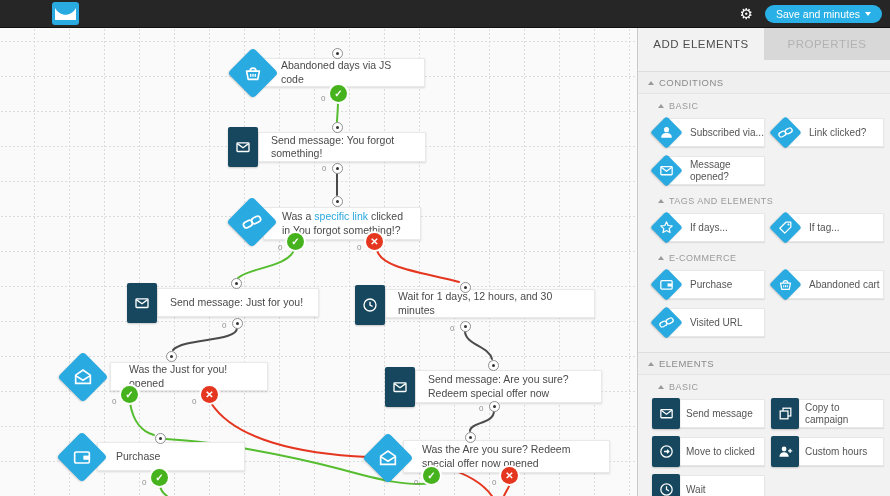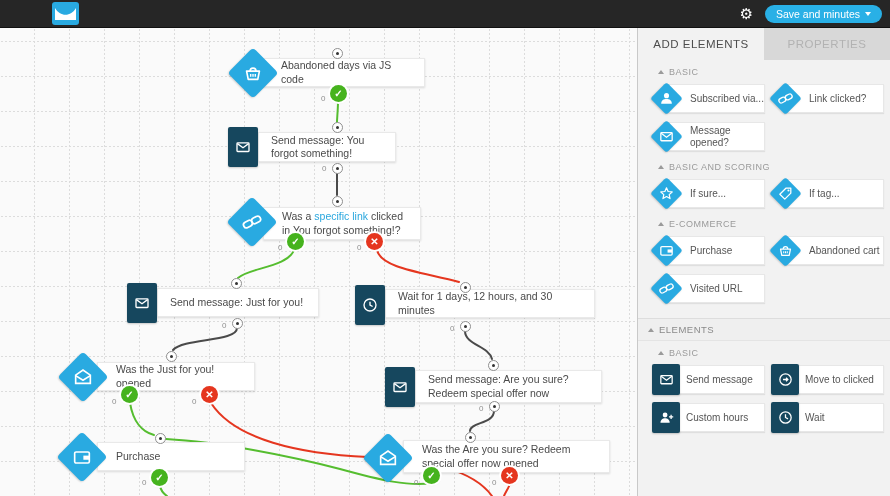--- a/index.html
+++ b/index.html
@@ -156,21 +156,21 @@
     </div>
   <div class="dot" style="left:332px;top:20px"></div>
   <span class="cnt" style="left:321px;top:66px">0</span>
   <div class="port port-yes" style="left:330px;top:57px">✓</div>
 
   <div class="sq-icon" style="left:228px;top:99px">
       <svg width="18" height="18">
         <use href="#i-envelope"></use>
       </svg>
     </div>
-  <div class="node-label" style="left:258px;top:104px;width:138px;height:30px;padding-left:12px">
+  <div class="node-label" style="left:258px;top:104px;width:168px;height:30px;padding-left:12px">
       <span>Send message: You forgot something!</span>
     </div>
   <div class="dot" style="left:332px;top:94px"></div>
   <span class="cnt" style="left:322px;top:136px">0</span>
   <div class="dot" style="left:332px;top:135px"></div>
 
   <div class="diamond" style="left:234px;top:176px">
       <svg width="22" height="22">
         <use href="#i-chain"></use>
       </svg>
@@ -206,21 +206,21 @@
     </div>
   <div class="dot" style="left:460px;top:254px"></div>
   <span class="cnt" style="left:450px;top:296px">0</span>
   <div class="dot" style="left:460px;top:293px"></div>
 
   <div class="diamond" style="left:65px;top:331px">
       <svg width="22" height="22">
         <use href="#i-envelope-open"></use>
       </svg>
     </div>
-  <div class="node-label" style="left:97px;top:334px;width:158px;height:29px">
+  <div class="node-label" style="left:110px;top:334px;width:158px;height:29px">
       <span>Was the Just for you! opened</span>
     </div>
   <div class="dot" style="left:166px;top:323px"></div>
   <span class="cnt" style="left:112px;top:369px">0</span>
   <div class="port port-yes" style="left:121px;top:358px">✓</div>
   <span class="cnt" style="left:192px;top:369px">0</span>
   <div class="port port-no" style="left:201px;top:358px">✕</div>
 
   <div class="sq-icon" style="left:385px;top:339px">
       <svg width="18" height="18">
@@ -260,20 +260,24 @@
   <span class="cnt" style="left:492px;top:450px">0</span>
   <div class="port port-no" style="left:501px;top:439px">✕</div>
 </div>
 
 <div class="sidebar">
   <div class="tabs">
     <div class="tab active">ADD ELEMENTS</div>
     <div class="tab inactive">PROPERTIES</div>
   </div>
 
+  <div class="sec-header">
+      <span class="tri"></span>
+      <span>CONDITIONS</span>
+    </div>
 
   <div class="grp-header">
       <span class="tri"></span>
       <span>BASIC</span>
     </div>
   <div class="grid2">
     <div class="pal-item">
         <div class="pal-box">
           <span>Subscribed via...</span>
         </div>
@@ -300,26 +304,26 @@
         <span class="pal-diamond">
           <svg width="17" height="17">
             <use href="#i-envelope"></use>
           </svg>
         </span>
       </div>
   </div>
 
   <div class="grp-header">
       <span class="tri"></span>
-      <span>BASIC AND SCORING</span>
+      <span>TAGS AND ELEMENTS</span>
     </div>
   <div class="grid2">
     <div class="pal-item">
         <div class="pal-box">
-          <span>If sure...</span>
+          <span>If days...</span>
         </div>
         <span class="pal-diamond">
           <svg width="17" height="17">
             <use href="#i-star"></use>
           </svg>
         </span>
       </div>
     <div class="pal-item">
         <div class="pal-box">
           <span>If tag...</span>
@@ -384,20 +388,30 @@
           <span>Send message</span>
         </div>
         <span class="pal-square">
           <svg width="17" height="17">
             <use href="#i-envelope"></use>
           </svg>
         </span>
       </div>
     <div class="pal-item">
         <div class="pal-box" style="left:13px;padding-left:22px">
+          <span>Copy to campaign</span>
+        </div>
+        <span class="pal-square">
+          <svg width="17" height="17">
+            <use href="#i-copy"></use>
+          </svg>
+        </span>
+      </div>
+    <div class="pal-item">
+        <div class="pal-box" style="left:13px;padding-left:22px">
           <span>Move to clicked</span>
         </div>
         <span class="pal-square">
           <svg width="17" height="17">
             <use href="#i-move"></use>
           </svg>
         </span>
       </div>
     <div class="pal-item">
         <div class="pal-box" style="left:13px;padding-left:22px">

